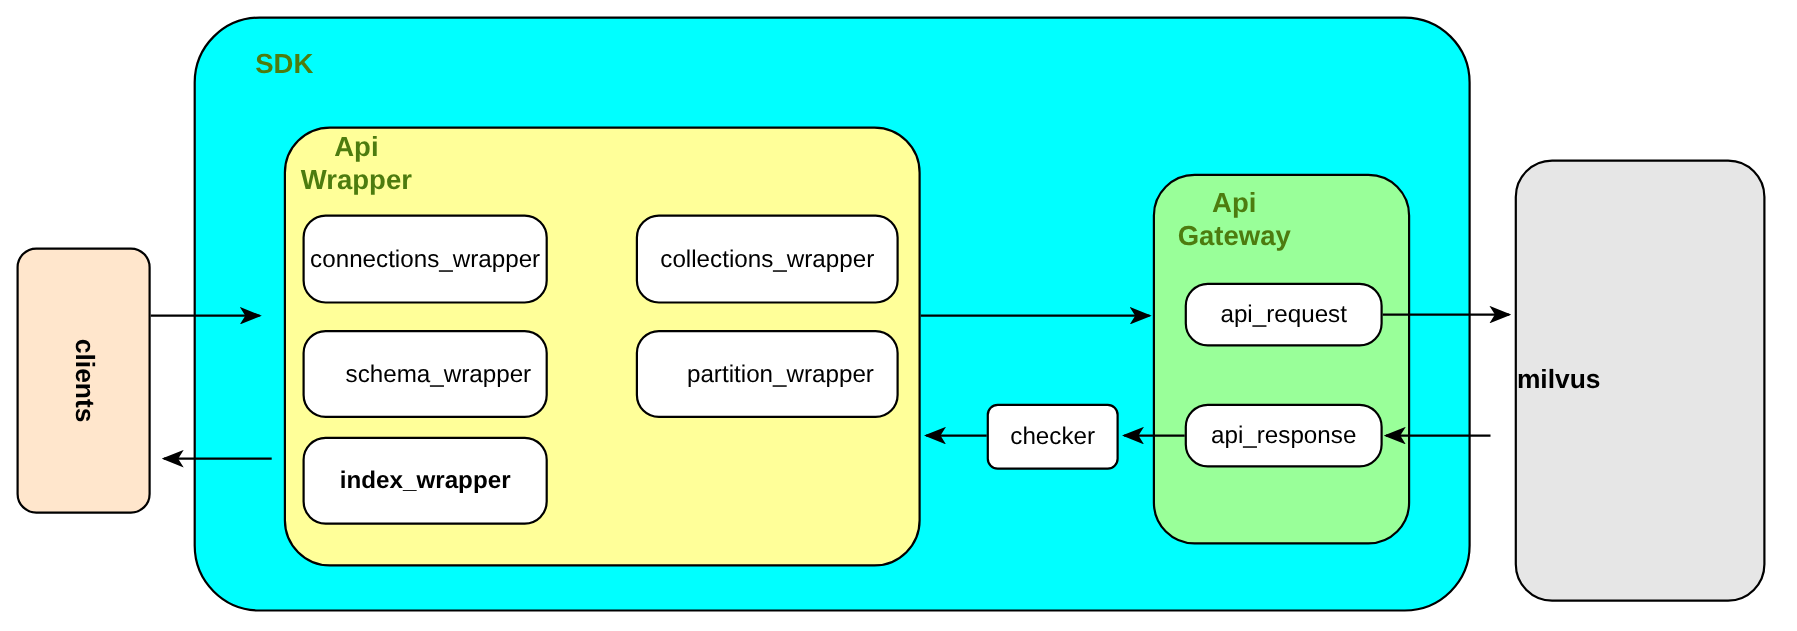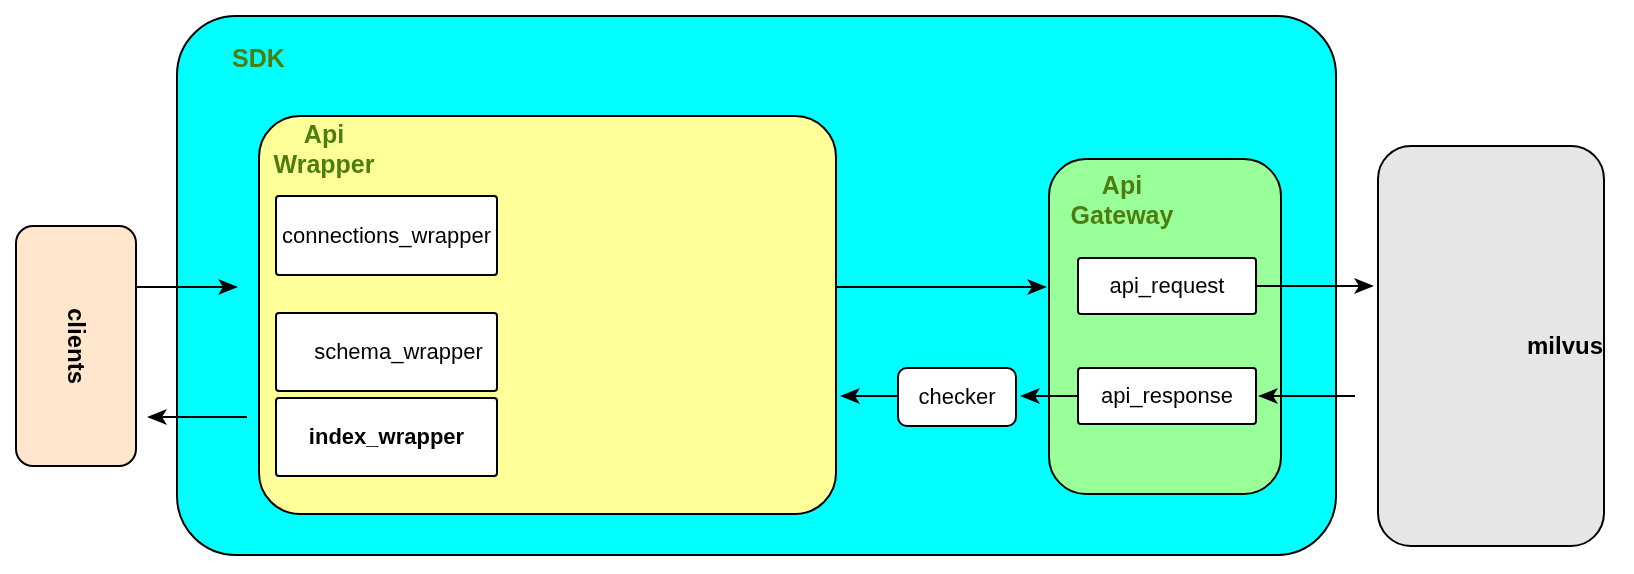--- a/index.html
+++ b/index.html
@@ -39,38 +39,38 @@
   }
   .gateway {
     left: 1048px; top: 158px; width: 234px; height: 337px;
     background: #99ff99;
     border-radius: 38px;
   }
   .milvus {
     left: 1377px; top: 145px; width: 228px; height: 402px;
     background: #e6e6e6;
     border-radius: 34px;
-    display: flex; align-items: center; justify-content: flex-end;
+    display: flex; align-items: center; justify-content: flex-start;
   }
   
   .node {
     position: absolute;
     box-sizing: border-box;
     border: 2px solid #000000;
     background: #ffffff;
-    border-radius: 4px;
+    border-radius: 21px;
     display: flex; align-items: center; justify-content: center;
     font-size: 22px;
     color: #000000;
     white-space: nowrap;
   }
   .w-left  { left: 275px; width: 223px; }
   .w-right { left: 578px; width: 239px; }
   .row1 { top: 195px; height: 81px; }
-  .row2 { top: 312px; height: 80px; padding-left: 24px; }
+  .row2 { top: 300px; height: 80px; padding-left: 24px; }
   .row3 { top: 397px; height: 80px; font-weight: bold; }
   .api-request  { left: 1077px; top: 257px; width: 180px; height: 58px; }
   .api-response { left: 1077px; top: 367px; width: 180px; height: 58px; }
   .checker      { left: 897px;  top: 367px; width: 120px; height: 60px; border-radius: 10px; }
   
   .container-label {
     position: absolute;
     font-weight: bold;
     font-size: 25px;
     color: #4d7c0f;
@@ -116,20 +116,22 @@
 
   <div class="shape api-wrapper">
     <div class="container-label api-wrapper-label">Api
 Wrapper</div>
   </div>
 
   <div class="node w-left row1">connections_wrapper</div>
   <div class="node w-left row2">schema_wrapper</div>
   <div class="node w-left row3">index_wrapper</div>
 
+  <div class="node w-right row1">collections_wrapper</div>
+  <div class="node w-right row2">partition_wrapper</div>
 
   <div class="shape gateway">
     <div class="container-label gateway-label">Api
 Gateway</div>
   </div>
 
   <div class="node api-response">api_response</div>
   <div class="node api-request">api_request</div>
 
   <div class="node checker">checker</div>

